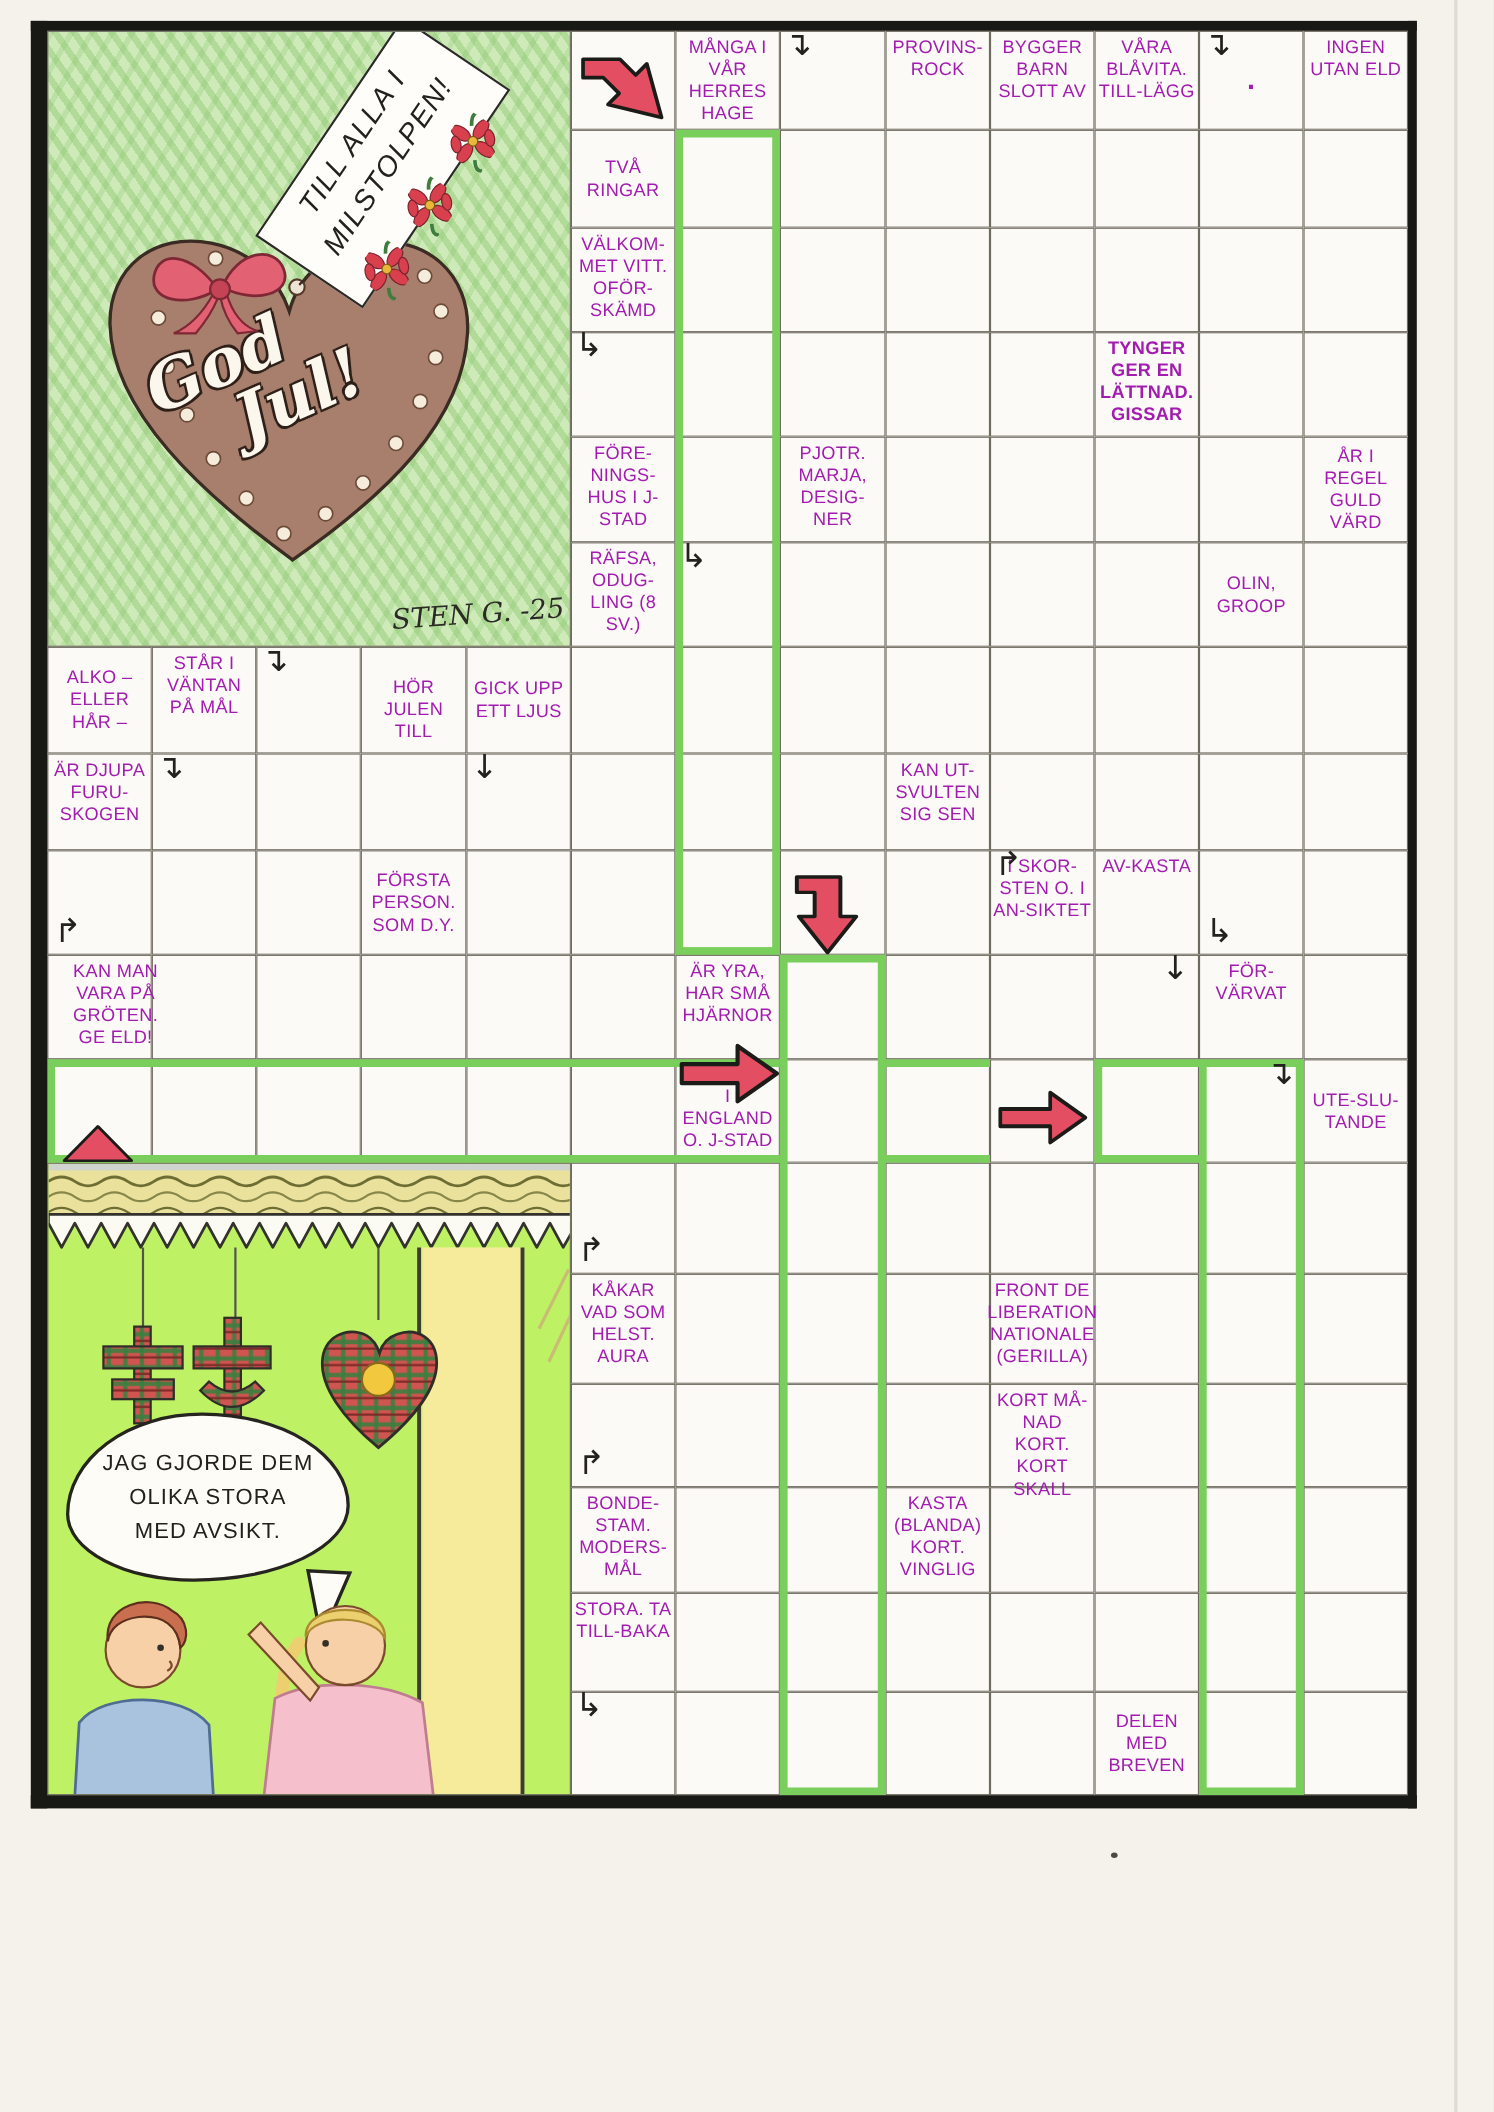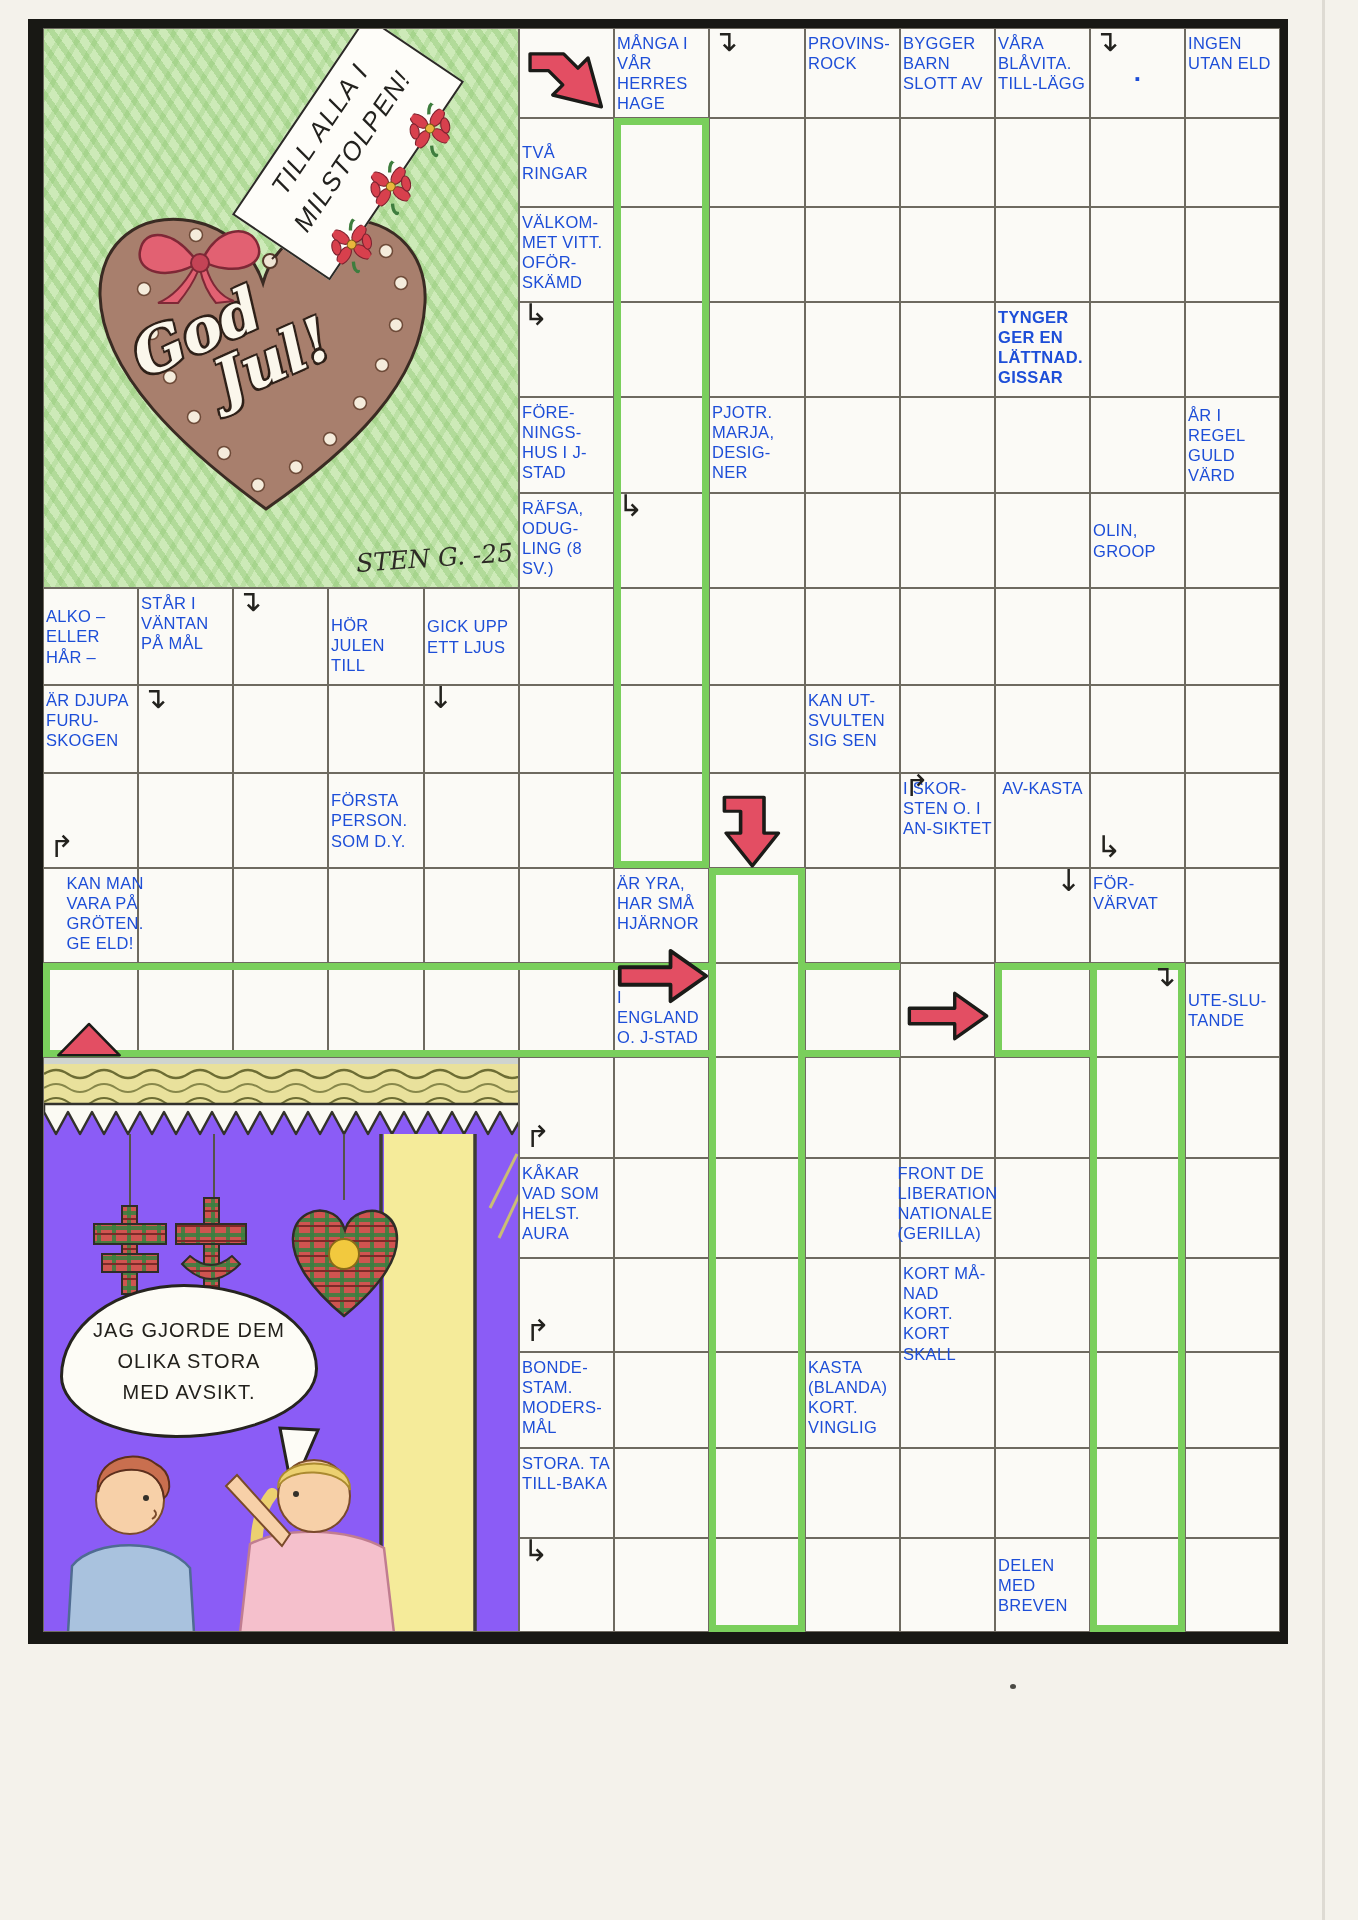--- a/index.html
+++ b/index.html
@@ -3,22 +3,22 @@
 <meta charset="utf-8">
 <style>
   html,body{margin:0;padding:0;background:#e6e4dd;}
   #page{position:relative;width:1358px;height:1920px;background:#f4f2eb;overflow:hidden;
         font-family:"Liberation Sans",sans-serif;}
   #grid{position:absolute;left:0;top:0;width:100%;height:100%;}
   .cell{position:absolute;box-sizing:border-box;border:1px solid #6e6a60;background:#fbfaf6;z-index:1;}
   .illus{position:absolute;box-sizing:border-box;border:1px solid #6e6a60;z-index:2;overflow:hidden;}
   .green{position:absolute;box-sizing:border-box;border:0 solid rgba(122,207,92,.9);z-index:3;pointer-events:none;}
   .clue{position:absolute;box-sizing:border-box;display:flex;justify-content:center;align-items:flex-start;
-        text-align:left;font-size:16.5px;line-height:1.22;letter-spacing:.3px;font-weight:500;
-        color:#1d4ed8;padding:5px 3px;z-index:4;}
+        text-align:center;font-size:16.5px;line-height:1.22;letter-spacing:.3px;font-weight:500;
+        color:#a21caf;padding:5px 3px;z-index:4;}
   .clue.vc{align-items:center;} .clue.vb{align-items:flex-end;padding-bottom:10px;}
   .clue.dot{font-size:26px;font-weight:bold;align-items:center;}
   .ind{position:absolute;z-index:5;font-family:"DejaVu Sans",sans-serif;font-size:30px;line-height:1;
        color:#23221e;pointer-events:none;}
   .arrow{position:absolute;z-index:4;}
   .border-piece{position:absolute;background:#181814;z-index:6;}
   
   #illus-top{background-color:#cdeab8;
     background-image:repeating-linear-gradient(55deg,rgba(126,190,96,.35) 0 6px,rgba(0,0,0,0) 6px 14px),
                      repeating-linear-gradient(120deg,rgba(126,190,96,.22) 0 5px,rgba(0,0,0,0) 5px 16px);}
@@ -28,21 +28,21 @@
   #flowers{position:absolute;bottom:-22px;left:18px;right:34px;display:flex;justify-content:space-between;}
   .flower{width:44px;height:44px;display:inline-block;}
   #godjul{position:absolute;left:95px;top:255px;transform:rotate(-24deg);z-index:4;
           font-family:"DejaVu Serif",serif;font-style:italic;font-weight:600;font-size:60px;color:#fbf7ec;
           text-shadow:2px 2px 0 #2e2018,-2px -2px 0 #2e2018,2px -2px 0 #2e2018,-2px 2px 0 #2e2018,0 0 3px #2e2018;}
   #godjul .l2{margin:-14px 0 0 64px;}
   #bow{position:absolute;left:88px;top:180px;z-index:5;}
   #signature{position:absolute;left:312px;top:514px;width:170px;z-index:5;transform:rotate(-4deg);
              font-family:"DejaVu Serif",serif;font-style:italic;font-size:25px;color:#2c2a25;}
   
-  #illus-bottom{background:#8b5cf6;}
+  #illus-bottom{background:#bef264;}
   #bubble{position:absolute;left:16px;top:226px;width:252px;height:148px;background:#fdfcf6;
           border:3px solid #26241f;border-radius:48% 52% 55% 45% / 60% 55% 45% 40%;z-index:2;
           display:flex;flex-direction:column;justify-content:center;}
   .bubble-line{font-size:20px;letter-spacing:1px;text-align:center;color:#23211c;line-height:1.55;}
   #scan-line{position:absolute;left:1322px;top:0;width:3px;height:1920px;background:#dedbd3;z-index:0;}
   #speck{position:absolute;left:1010px;top:1684px;width:6px;height:5px;background:#4a4a44;border-radius:50%;z-index:1;}
 </style>
 </head>
 <body>
 

